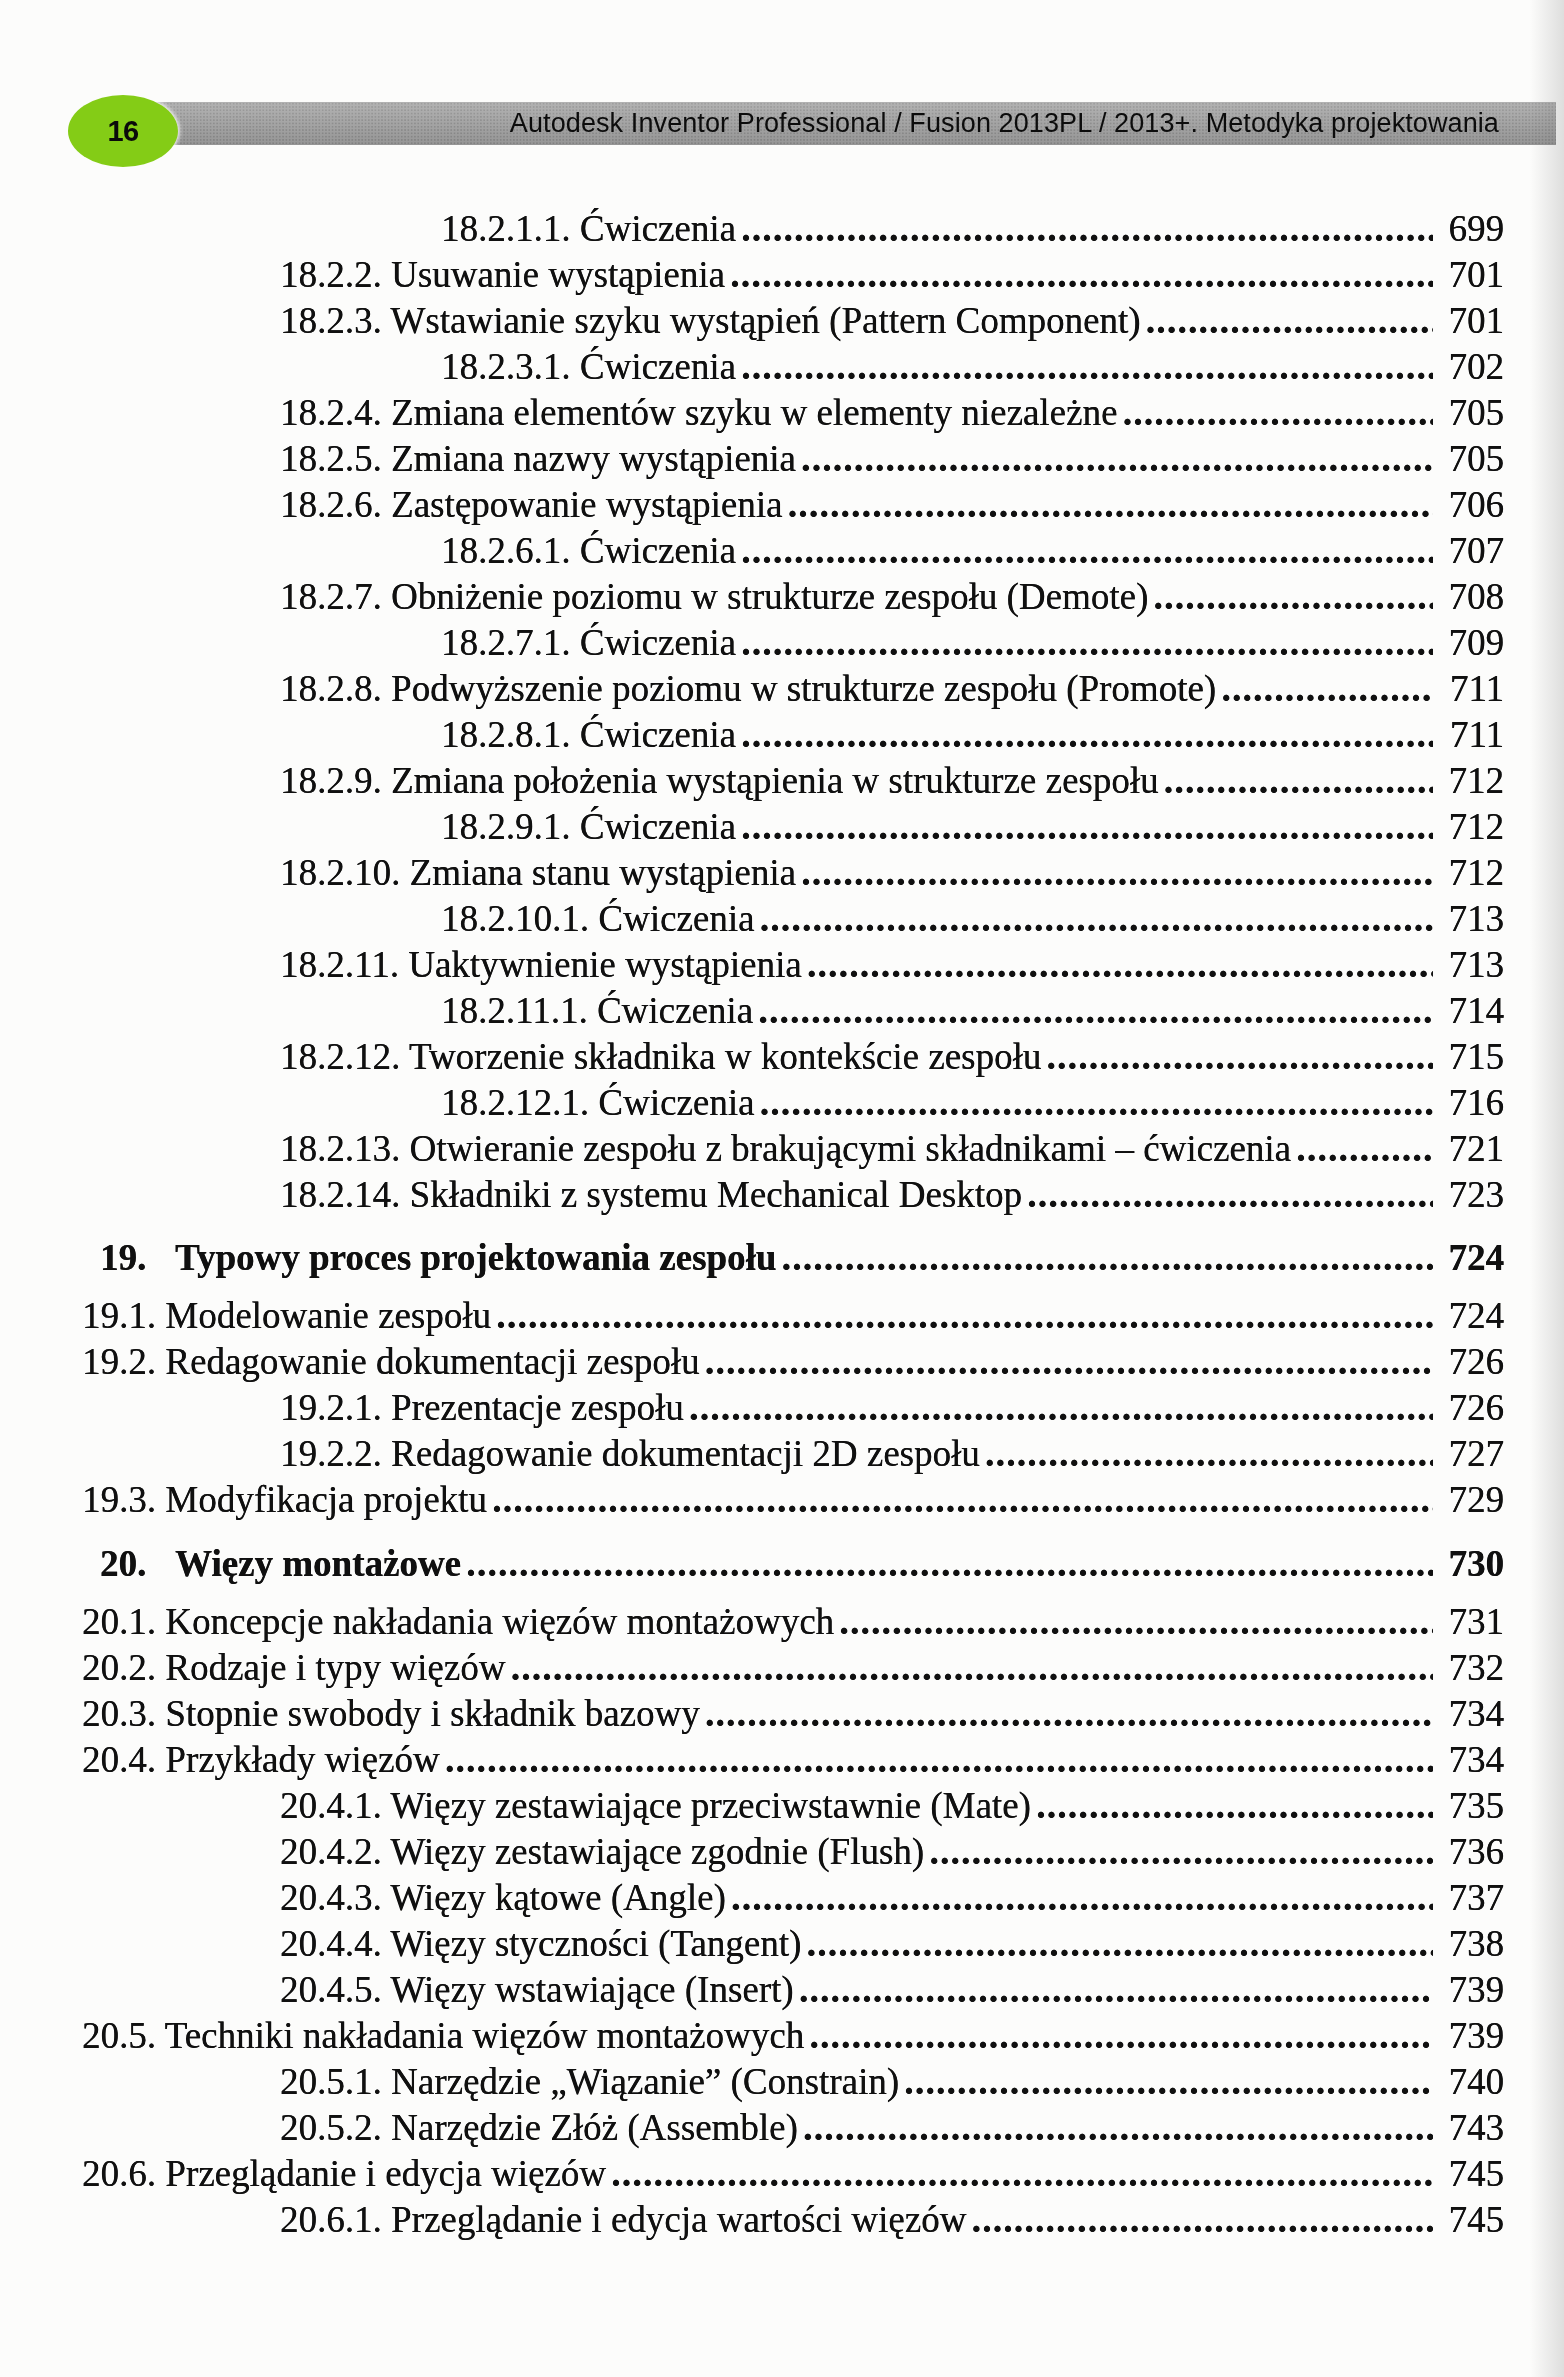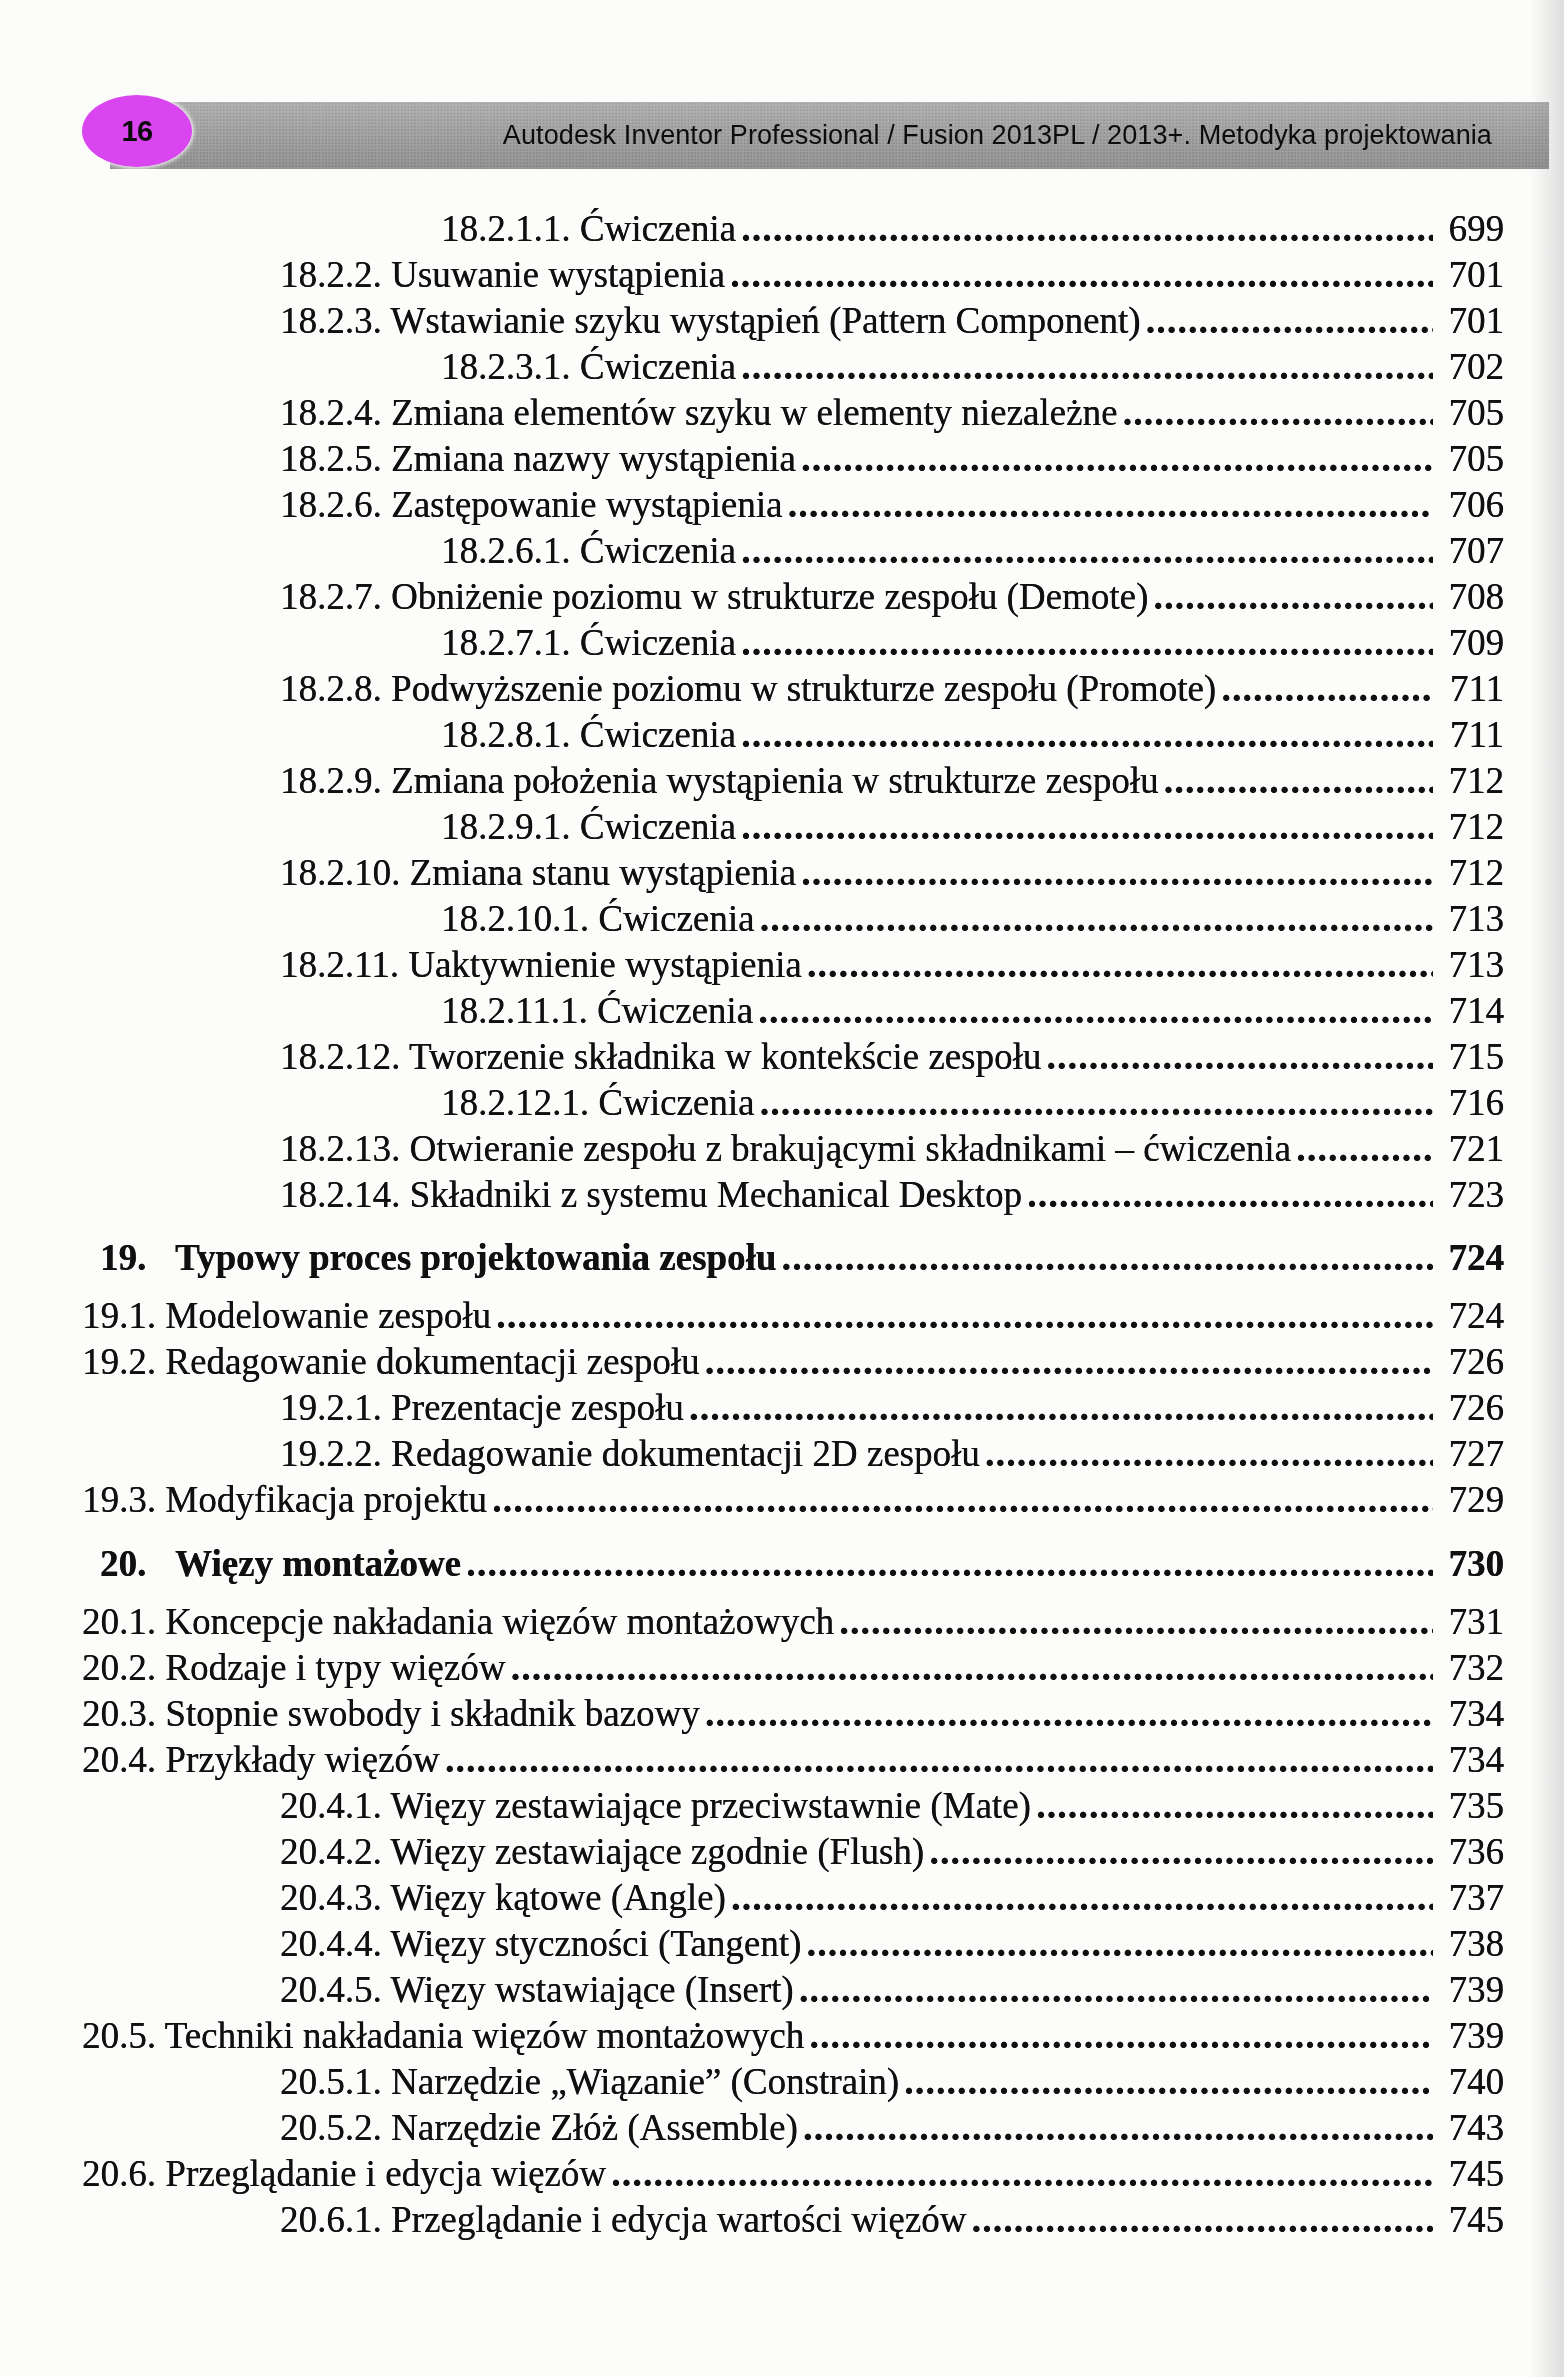--- a/index.html
+++ b/index.html
@@ -17,42 +17,42 @@
   .scan-edge-right {
     position: absolute; top: 0; right: 0;
     width: 35px; height: 100%;
     background: linear-gradient(to right, rgba(110,110,110,0) 0%, rgba(110,110,110,0.22) 100%);
     pointer-events: none;
   }
 
   
   .band {
     position: absolute;
-    left: 110px; right: 16px; top: 102px; height: 67px;
+    left: 110px; right: 9px; top: 102px; height: 43px;
     background-image:
       linear-gradient(to bottom, rgba(255,255,255,0.14) 0%, rgba(0,0,0,0.02) 55%, rgba(0,0,0,0.10) 100%),
       radial-gradient(rgba(125,125,125,0.55) 0.7px, rgba(125,125,125,0) 1px);
     background-color: #a6a6a6;
     background-size: auto, 3.3px 3.3px;
   }
   .band-title {
     position: absolute;
     right: 57px; top: 50%;
     transform: translateY(-52%);
     font-family: "Liberation Sans", sans-serif;
     font-size: 27px;
     letter-spacing: 0.1px;
     color: #0c0c0c;
     white-space: nowrap;
   }
   .notch {
     position: absolute;
-    left: 82px; top: 95px;
+    left: 68px; top: 95px;
     width: 110px; height: 72px;
-    background: #d946ef;
+    background: #84cc16;
     border-radius: 50%;
     box-shadow: 0 0 4px 1.3px #fcfcfb;
     display: flex; align-items: center; justify-content: center;
   }
   .pagenum {
     font-family: "Liberation Sans", sans-serif;
     font-weight: bold;
     font-size: 29px;
     color: #0a0a0a;
     letter-spacing: -0.7px;

